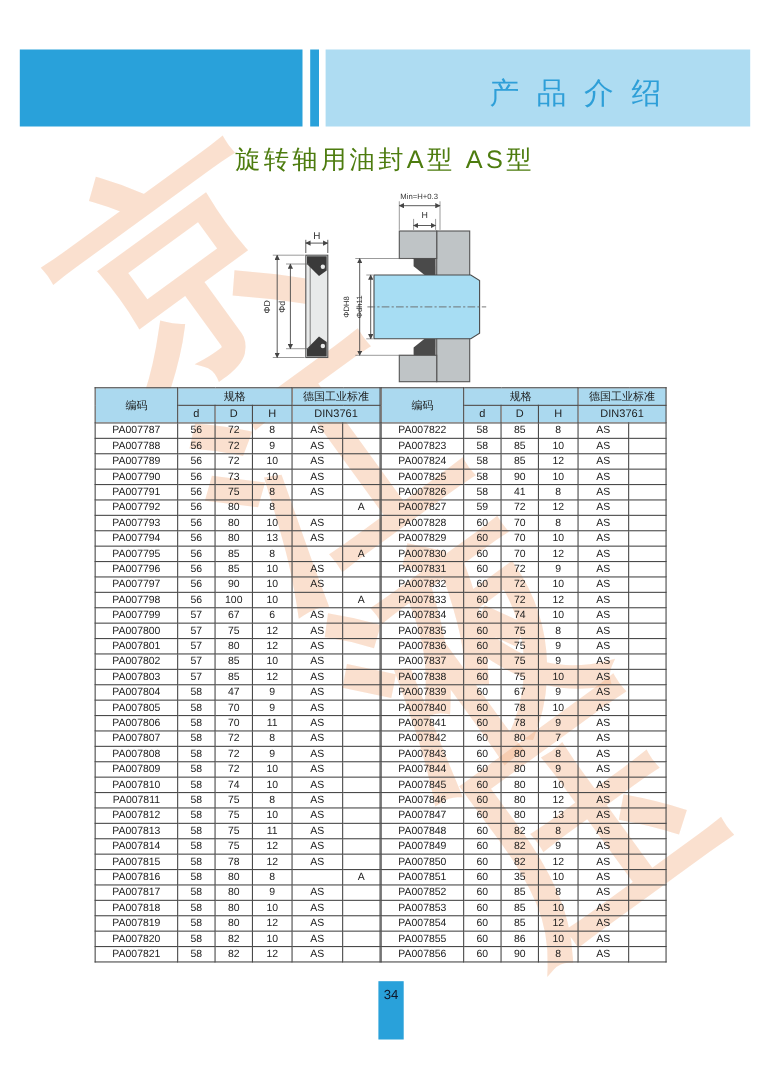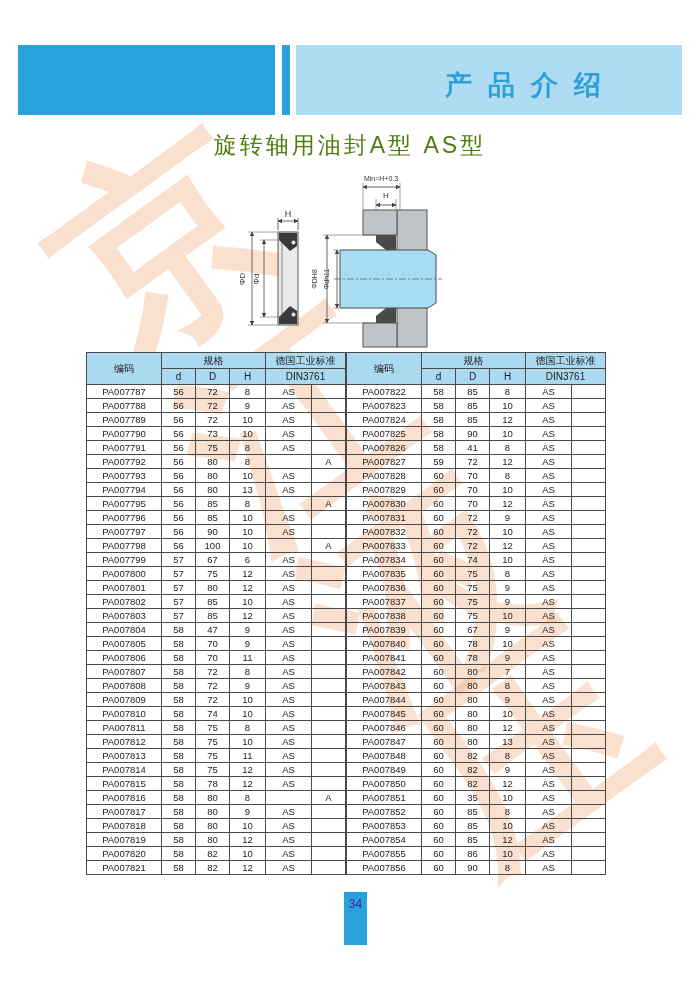--- a/index.html
+++ b/index.html
@@ -25,21 +25,21 @@
   .hdr-dark   { position:absolute; left:18px;  top:45px; width:257px; height:70px; background:#29a1da; z-index:1; }
   .hdr-stripe { position:absolute; left:282px; top:45px; width:8px;   height:70px; background:#29a1da; z-index:1; }
   .hdr-light  { position:absolute; left:296px; top:45px; width:386px; height:70px; background:#aedcf2; z-index:1; }
   .company {
     position:absolute; left:50px; top:62px; width:340px; z-index:2;
     font-family:"DejaVu Serif", serif; font-weight:bold; font-style:italic;
     font-size:24px; color:#14141e; text-align:center; letter-spacing:2px;
   }
   .section-title {
     position:absolute; left:445px; top:67px; width:230px; z-index:2;
-    font-family:"DejaVu Serif", serif; font-weight:bold;
+    font-family:"DejaVu Serif", serif; font-weight:normal;
     font-size:27px; color:#2e9fd8; letter-spacing:16px; white-space:nowrap;
   }
   
   .page-title {
     position:absolute; left:0; top:130px; width:100%; z-index:1;
     text-align:center; font-weight:normal; font-size:23px;
     color:#4d7c0f; letter-spacing:3px;
   }
   
   .diagram { position:absolute; left:228px; top:172px; z-index:1; }
@@ -51,21 +51,21 @@
     font-size:9.5px; color:#222; background:transparent;
     overflow:hidden; white-space:nowrap;
   }
   table.spec th { background:#abd9ef; font-weight:normal; font-size:10px; height:15px; color:#1c1c1c; }
   table.spec td { height:13px; line-height:13px; }
   col.c-code { width:75px; } col.c-d { width:34px; } col.c-D { width:34px; }
   col.c-H { width:36px; } col.c-as { width:46px; } col.c-a { width:34px; }
   
   .page-num {
     position:absolute; left:344px; top:892px; width:23px; height:53px; z-index:1;
-    background:#29a1da; color:#4c1d95; font-size:12px; text-align:center;
+    background:#29a1da; color:#0f172a; font-size:12px; text-align:center;
     box-sizing:border-box; padding-top:5px;
   }
   svg text { font-family:"Liberation Sans", sans-serif; fill:#333; }
 </style>
 </head>
 <body>
 
 <div class="page">
 
   <span class="wm wm1">京</span>

